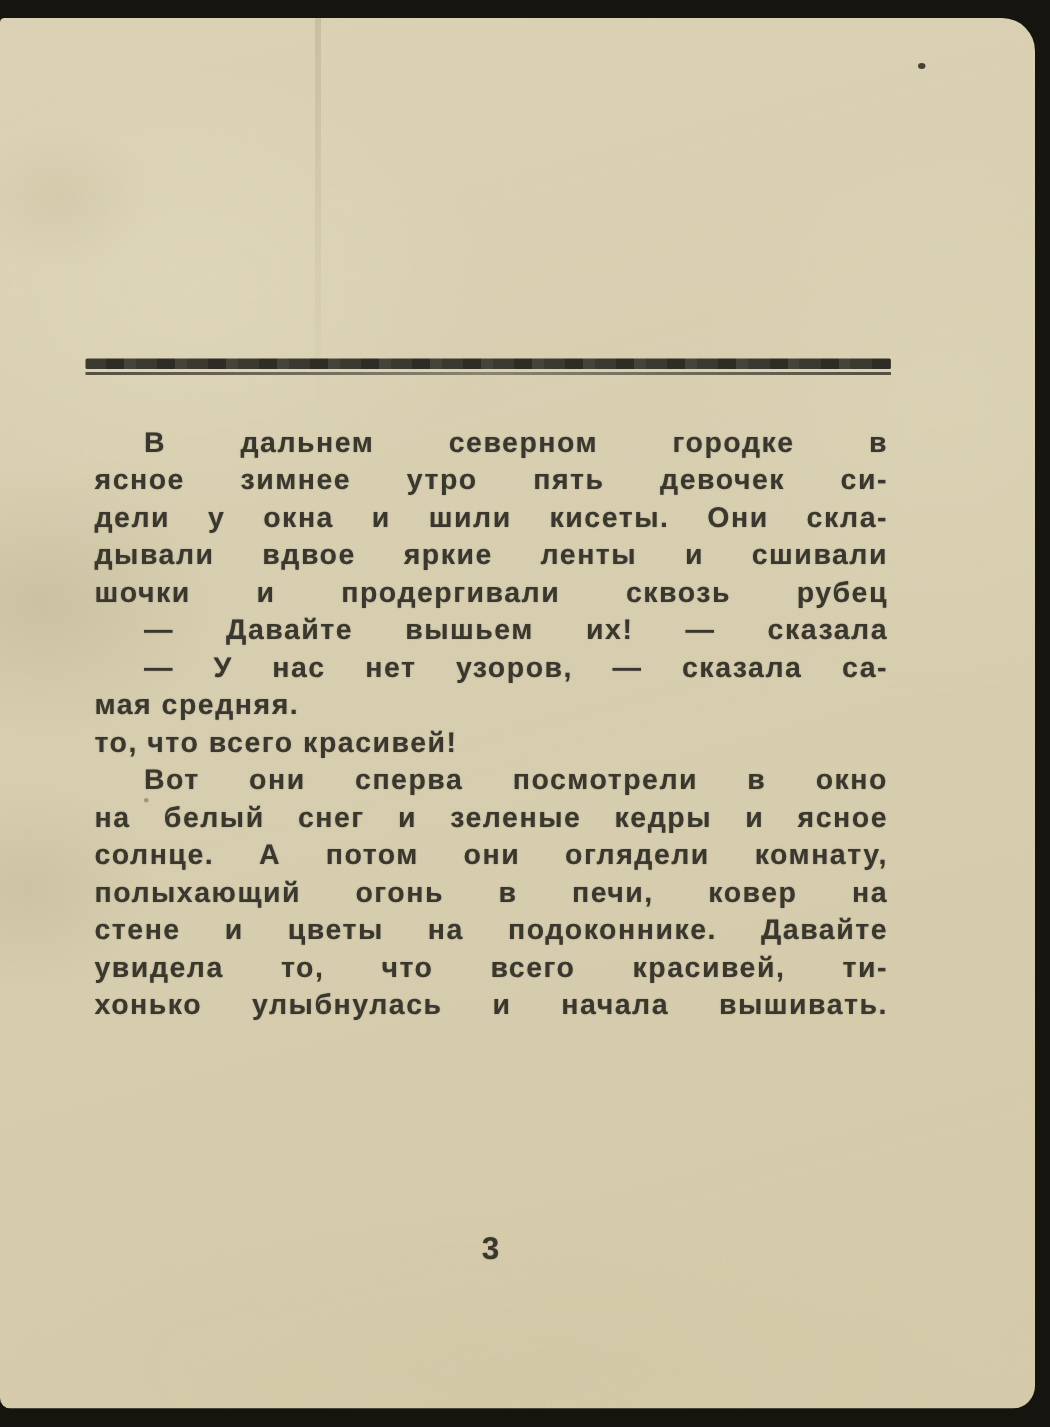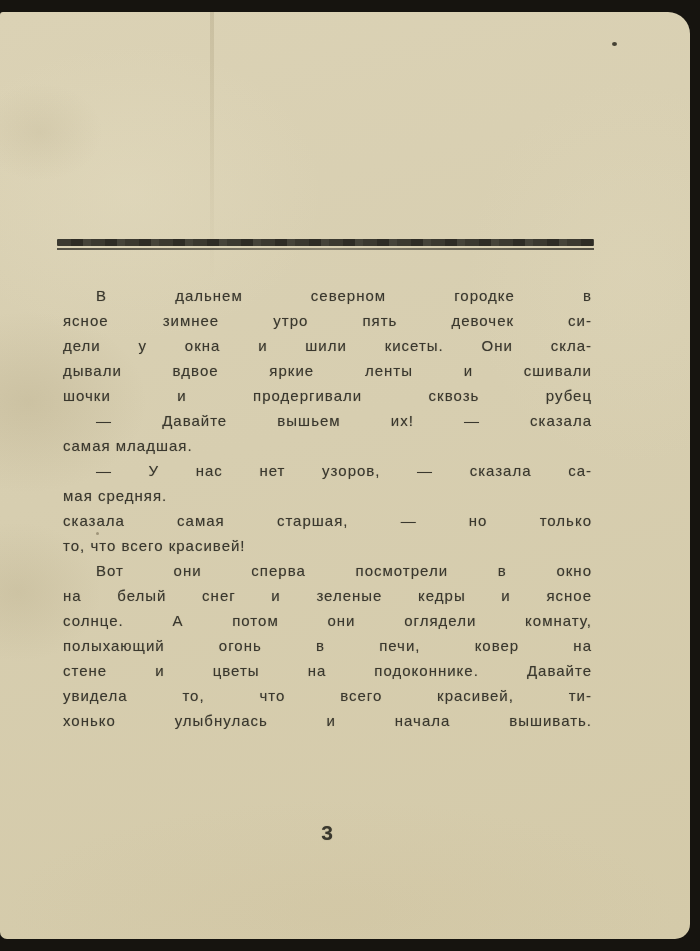--- a/index.html
+++ b/index.html
@@ -51,22 +51,22 @@
   }
   .rule .thin {
     margin-top: 2px; height: 2px;
     background: linear-gradient(90deg, rgba(59,57,48,0.85), rgba(59,57,48,0.5) 50%, rgba(59,57,48,0.85));
   }
   .text-block {
     position: absolute;
     left: 63px; top: 271px;
     width: 529px;
     color: #3a382e;
-    font-weight: 400;
-    font-size: 15px;
+    font-weight: 700;
+    font-size: 19px;
     line-height: 25px;
     letter-spacing: 1px;
     text-shadow: 0 0 1px rgba(58,56,46,0.40);
   }
   .line { min-height: 25px; }
   .j { text-align: justify; text-align-last: justify; }
   .indent { padding-left: 33px; }
   .page-number {
     position: absolute;
     left: 63px; top: 808px;
@@ -93,24 +93,22 @@
     <div class="thin"></div>
   </div>
 
   <div class="text-block">
     <div class="line j indent">В дальнем северном городке в</div>
     <div class="line j">ясное зимнее утро пять девочек си-</div>
     <div class="line j">дели у окна и шили кисеты. Они скла-</div>
     <div class="line j">дывали вдвое яркие ленты и сшивали</div>
     <div class="line j">шочки и продергивали сквозь рубец</div>
     <div class="line j indent">— Давайте вышьем их! — сказала</div>
-    <div class="line">самая младшая.</div>
     <div class="line j indent">— У нас нет узоров, — сказала са-</div>
     <div class="line">мая средняя.</div>
-    <div class="line j">сказала самая старшая, — но только</div>
     <div class="line">то, что всего красивей!</div>
     <div class="line j indent">Вот они сперва посмотрели в окно</div>
     <div class="line j">на белый снег и зеленые кедры и ясное</div>
     <div class="line j">солнце. А потом они оглядели комнату,</div>
     <div class="line j">полыхающий огонь в печи, ковер на</div>
     <div class="line j">стене и цветы на подоконнике. Давайте</div>
     <div class="line j">увидела то, что всего красивей, ти-</div>
     <div class="line j">хонько улыбнулась и начала вышивать.</div>
   </div>
 

